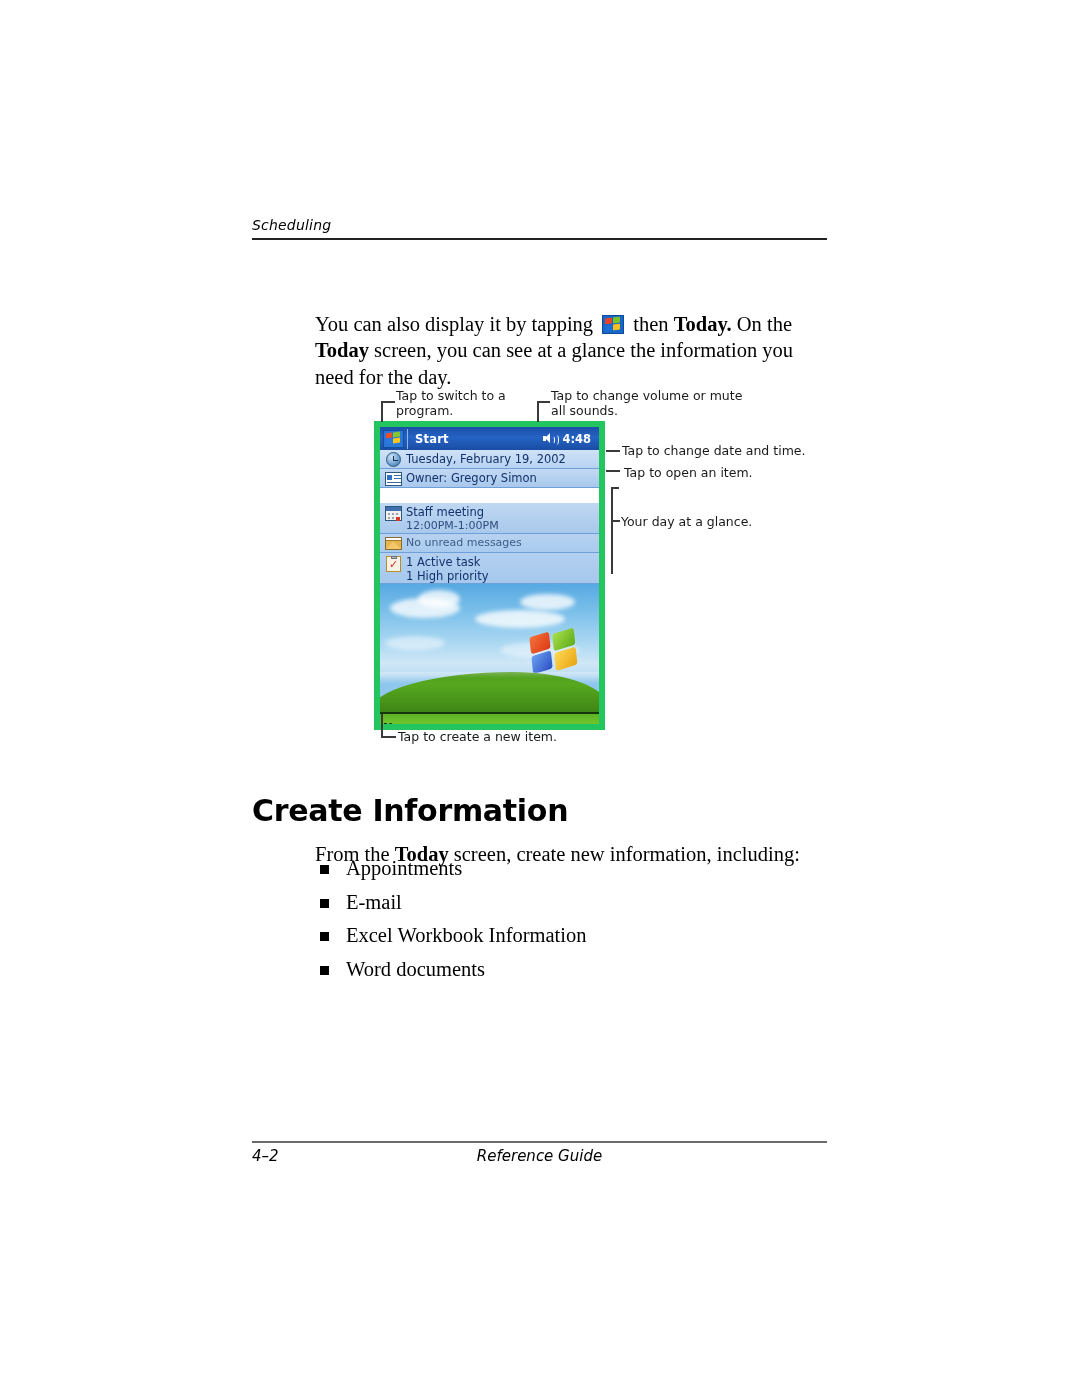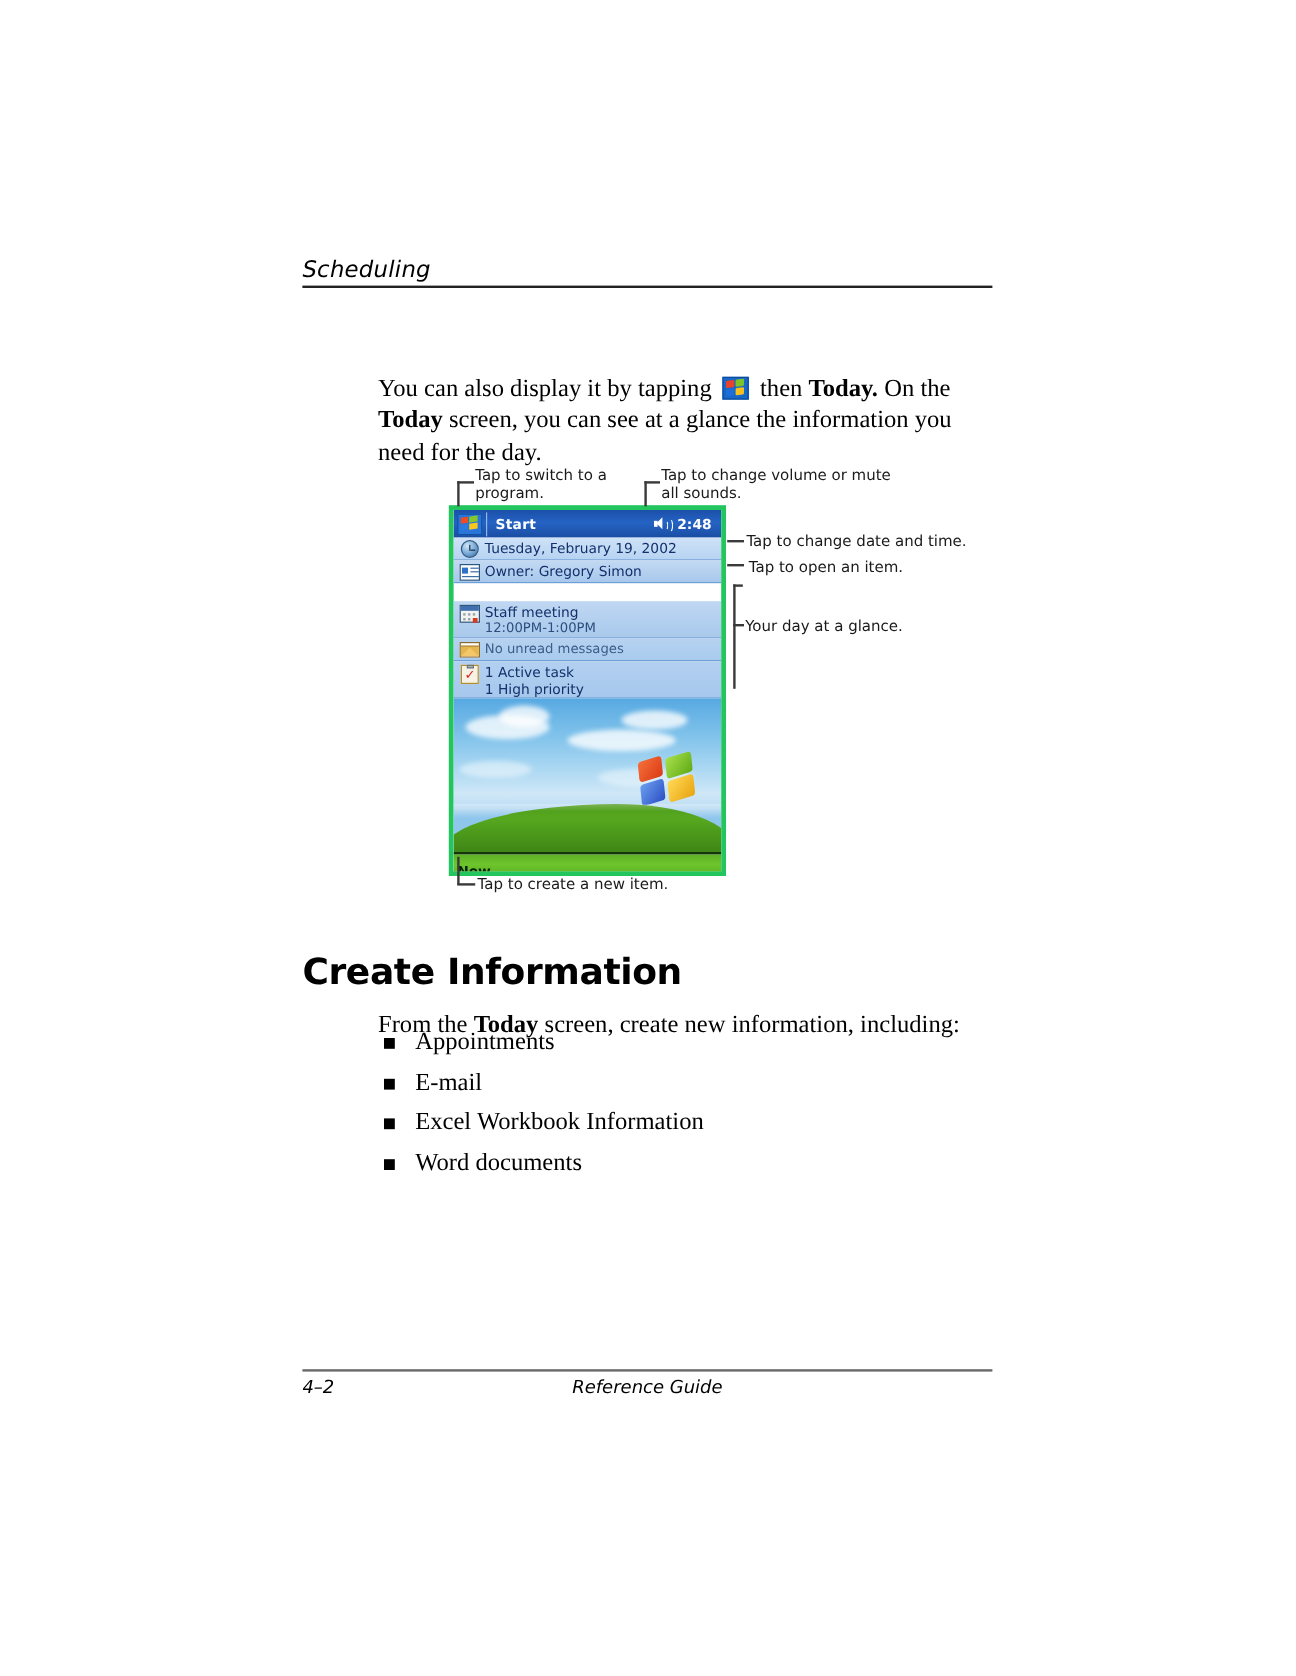--- a/index.html
+++ b/index.html
@@ -19,21 +19,21 @@
   
   #header-block {
     position: absolute;
     left: 252px;
     top: 215px;
     width: 575px;
   }
   #header-title {
     font-family: "DejaVu Sans", sans-serif;
     font-style: italic;
-    font-size: 19px;
+    font-size: 14px;
     letter-spacing: 0.2px;
     color: #000;
     line-height: 20px;
   }
   #header-rule {
     margin-top: 3px;
     height: 2px;
     background: #222;
   }
 
@@ -68,21 +68,21 @@
   .flag-inline .p3 { left: 2px;  top: 9px;  background: #1b6fd6; transform: skewY(-8deg); }
   .flag-inline .p4 { left: 10px; top: 8px;  background: #f7c01c; transform: skewY(-8deg); }
 
   
   #figure {
     position: absolute;
     left: 374px;
     top: 421px;
     width: 231px;
     height: 309px;
-    border: 4px solid #22c55e;
+    border: 6px solid #22c55e;
     box-sizing: border-box;
     overflow: hidden;
     font-family: "DejaVu Sans", sans-serif;
   }
 
   
   #pda-titlebar {
     position: relative;
     height: 23px;
     background: linear-gradient(to bottom, #1b4fa8 0%, #2563c4 45%, #1a4da3 100%);
@@ -433,21 +433,21 @@
     </div>
     <div id="pda-start-sep"></div>
     <div id="pda-start-label">Start</div>
     <div id="pda-tb-right">
       <div id="pda-speaker-icon">
         <span class="sp-body"></span>
           <span class="sp-cone"></span>
         <span class="wave w1"></span>
           <span class="wave w2"></span>
       </div>
-      <div id="pda-clock">2:48</div>
+      <div id="pda-clock">4:48</div>
     </div>
   </div>
 
   <div class="pda-row" id="row-date">
     <div class="icon-cell">
       <span class="mini-ico ico-clock"></span>
     </div>
     <div class="text-cell">
       <div class="pda-line-primary">Tuesday, February 19, 2002</div>
     </div>

